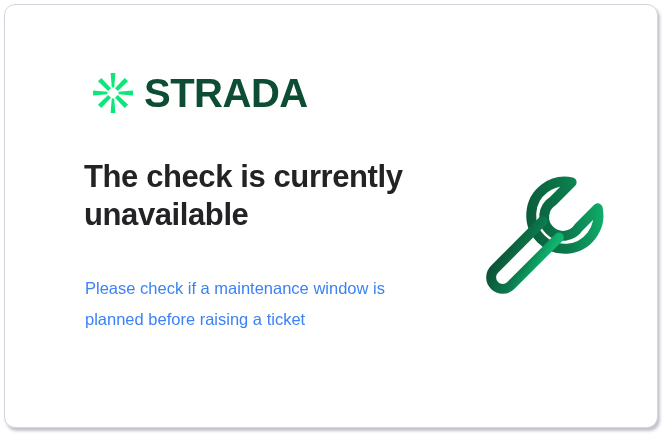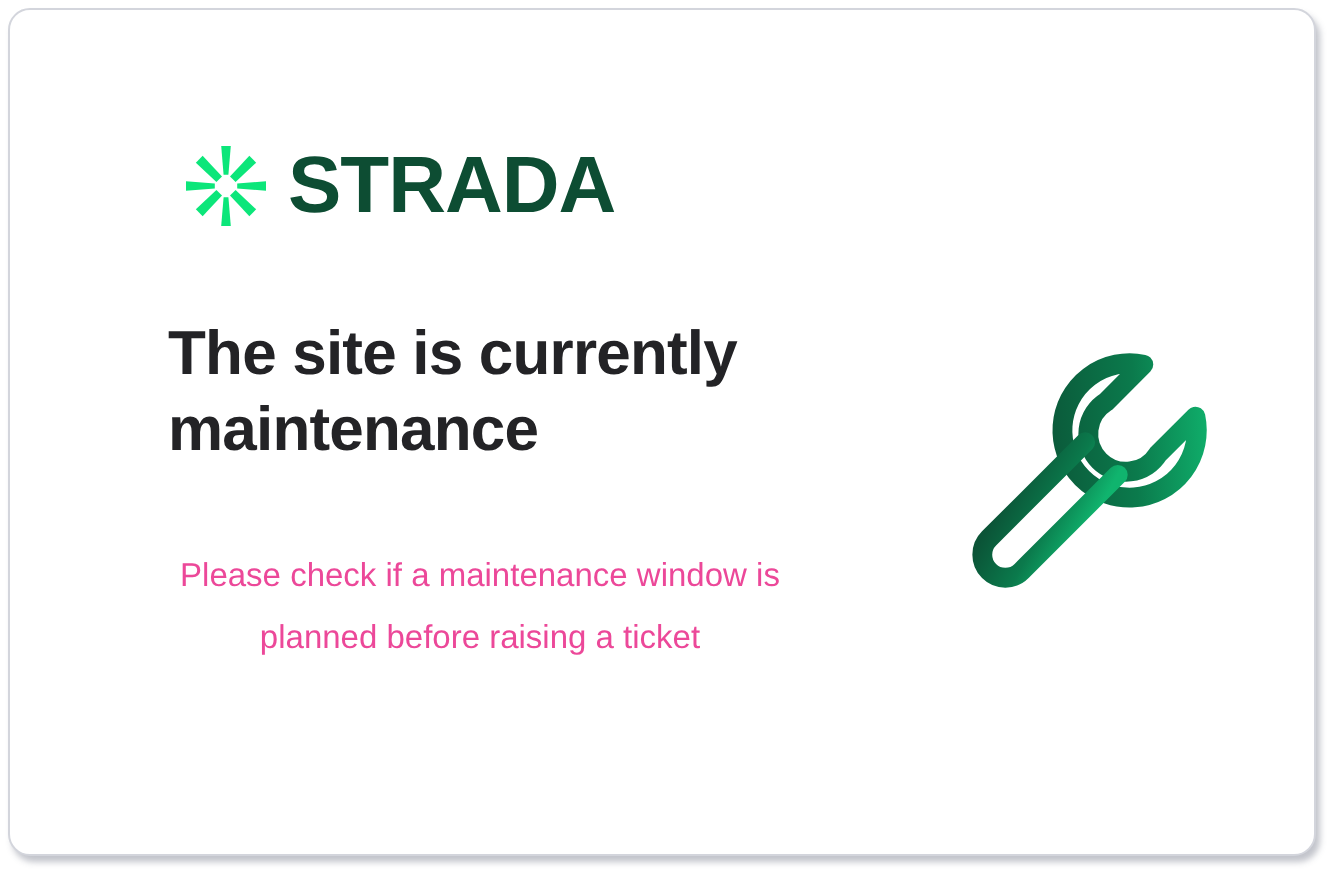--- a/index.html
+++ b/index.html
@@ -65,22 +65,21 @@
   
   #body-copy {
     position: absolute;
     left: 80px;
     top: 268px;
     width: 310px;
     margin: 0;
     font-size: 16.5px;
     font-weight: normal;
     line-height: 31px;
-    color: #ec4899;
-    text-align: center;
+    color: #3b82f6;
   }
 
   
   #wrench-illustration {
     position: absolute;
     left: 455px;
     top: 155px;
     width: 160px;
     height: 160px;
   }
@@ -105,21 +104,21 @@
           <polygon points="87.7,79.2 79.2,87.7 55,62 62,55"></polygon>
           <polygon points="79.2,12.3 87.7,20.8 62,45 55,38"></polygon>
           <polygon points="20.8,87.7 12.3,79.2 38,55 45,62"></polygon>
         </g>
       </svg>
     </span>
     <span id="brand-wordmark">STRADA</span>
   </div>
 
   
-  <h1 id="headline">The site is currently maintenance</h1>
+  <h1 id="headline">The check is currently unavailable</h1>
 
   
   <p id="body-copy">Please check if a maintenance window is planned before raising a ticket</p>
 
   
   <span>
     <svg id="wrench-illustration" viewBox="0 0 100 100" aria-hidden="true">
       <defs>
         <linearGradient id="wrench-grad" x1="0" y1="1" x2="1" y2="0">
           <stop offset="0%" stop-color="#0b5437"></stop>

